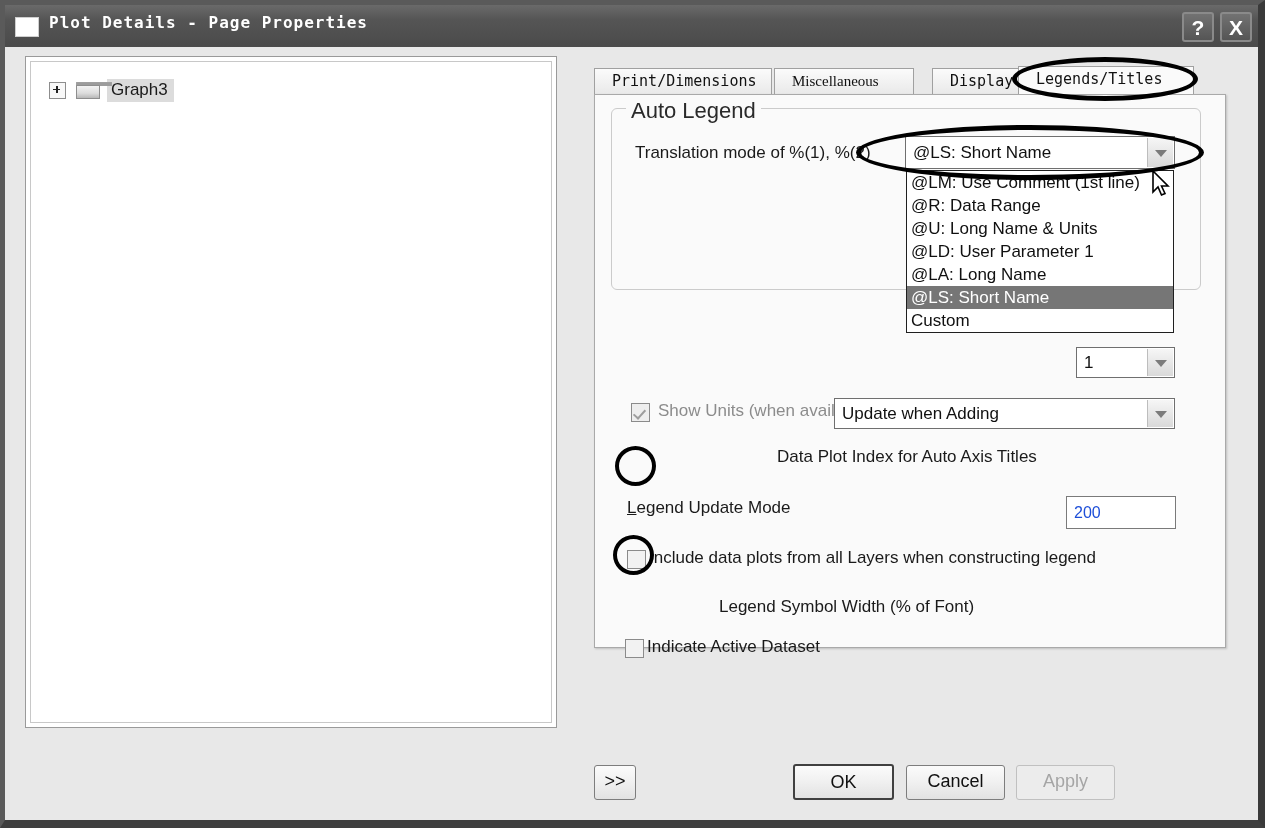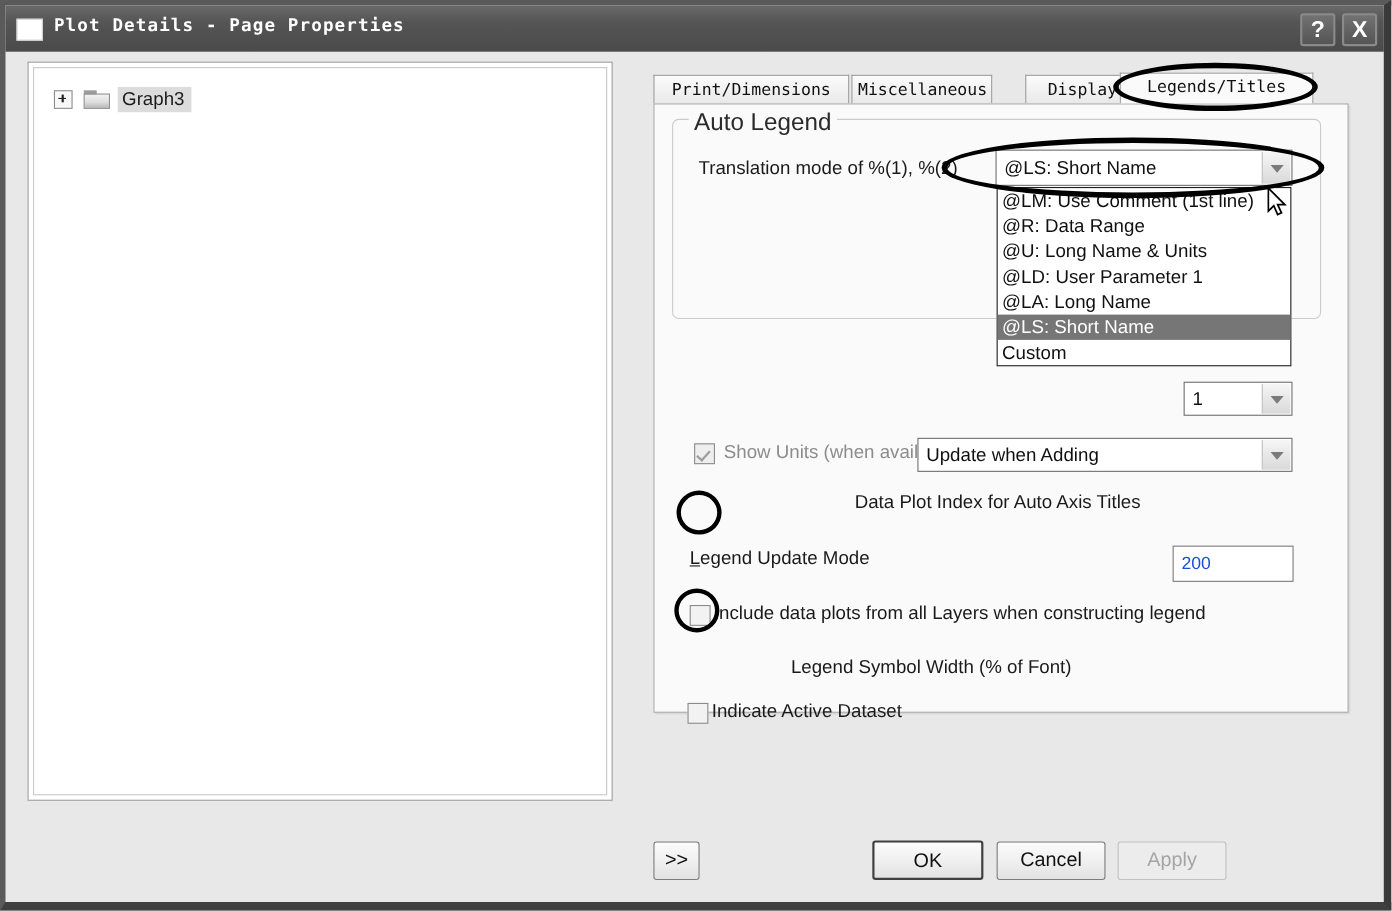--- a/index.html
+++ b/index.html
@@ -153,25 +153,24 @@
     position: absolute;
     top: 0;
     height: 26px;
     background: linear-gradient(to bottom, #fbfbfb, #e9e9e9);
     border: 1px solid #a0a0a0;
     border-bottom: none;
     box-sizing: border-box;
     font-family: "DejaVu Sans Mono", monospace;
     font-size: 15px;
     color: #111;
-    text-align: center;
     line-height: 25px;
     white-space: nowrap;
     cursor: pointer;
-    padding: 0 5px;
+    padding: 0 17px;
   }
   .tab.selected {
     background: #fafafa;
     height: 28px;
     z-index: 3;
   }
 
   .tab-body {
     position: absolute;
     left: 594px; top: 94px;
@@ -368,21 +367,21 @@
           <span class="tab"></span>
             <span class="body"></span>
         </span>
         <span class="tree-label">Graph3</span>
       </div>
     </div>
   </div>
 
   <div class="tabstrip">
     <div class="tab" style="left:0px; width:178px;">Print/Dimensions</div>
-    <div class="tab" style="left:180px; width:128px;">Miscellaneous</div>
+    <div class="tab" style="left:180px; width:140px;font-family:Liberation Serif, serif;">Miscellaneous</div>
     <div class="tab" style="left:338px; width:104px;">Display</div>
     <div class="tab selected" style="left:424px; width:176px; top:-2px;">Legends/Titles</div>
   </div>
 
   <div class="tab-body">
 
     <div class="groupbox">
       <div class="groupbox-title">Auto Legend</div>
     </div>
 

